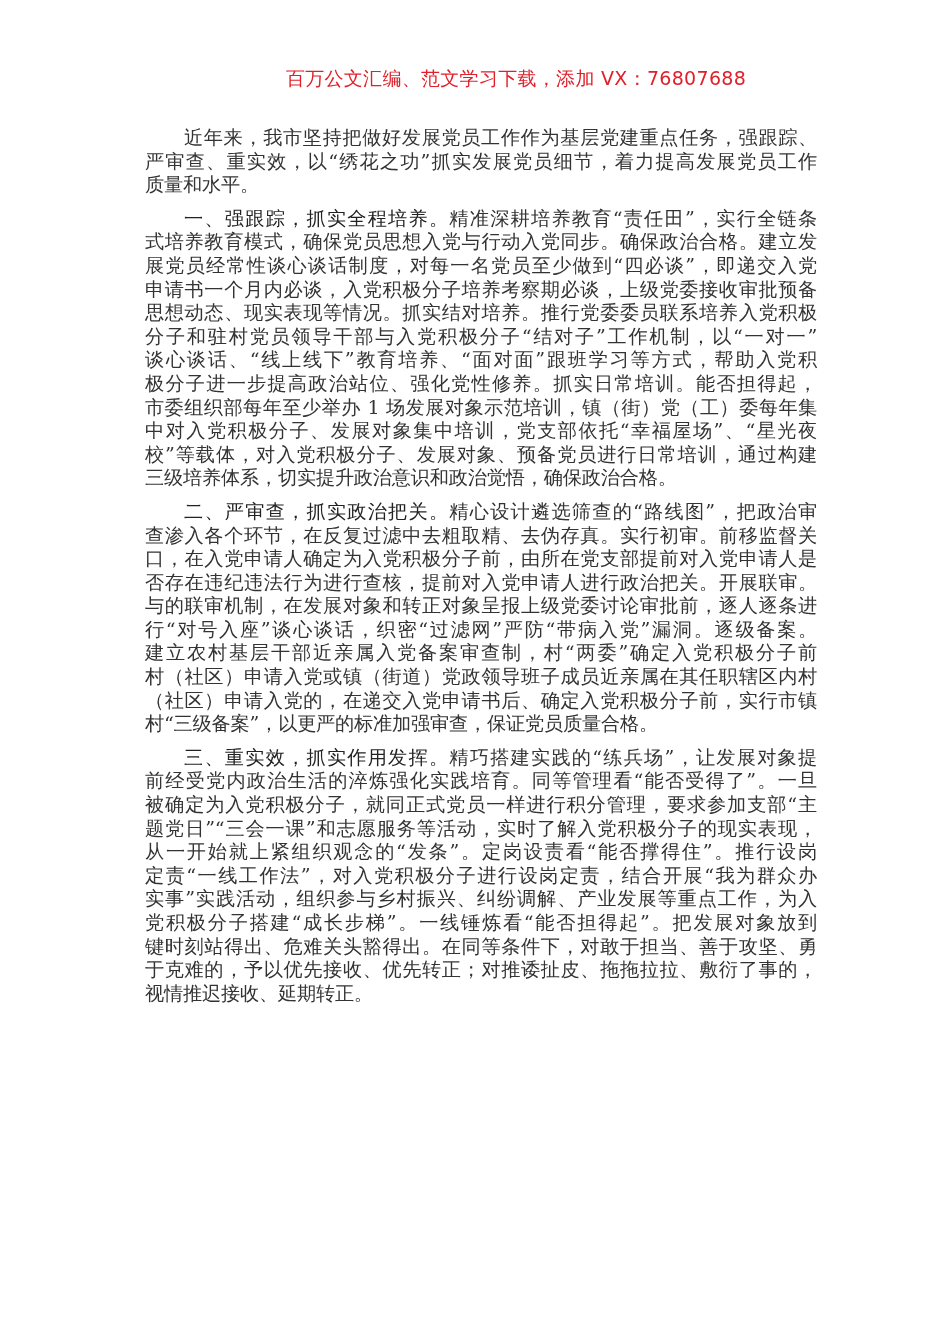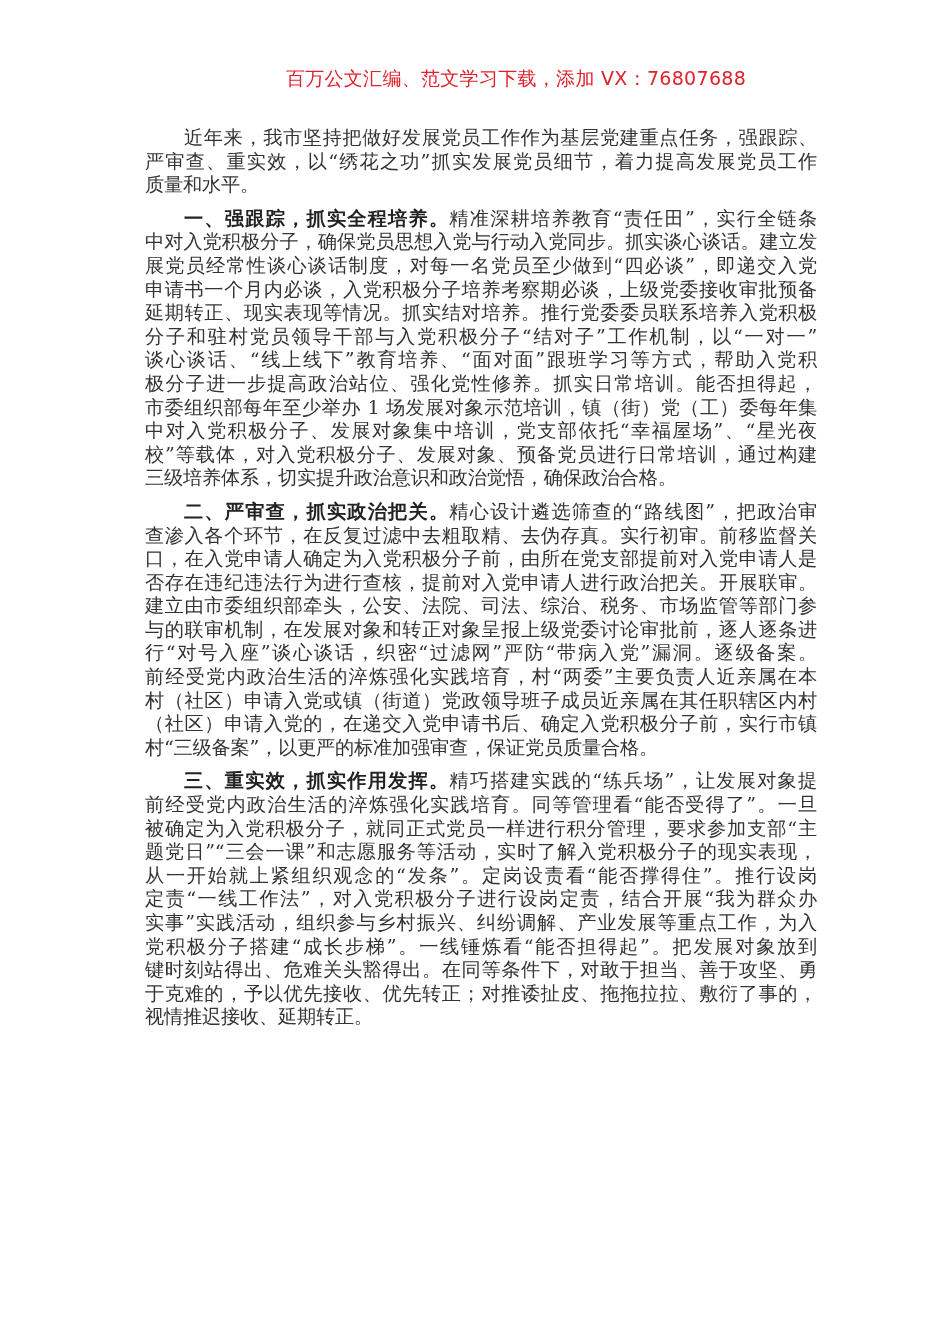--- a/index.html
+++ b/index.html
@@ -3,59 +3,58 @@
 <meta charset="utf-8">
 <style>
   html, body { margin: 0; padding: 0; background: #ffffff; }
   body { width: 950px; height: 1344px; position: relative; overflow: hidden; font-family: "DejaVu Serif", "Liberation Serif", serif; }
   .header { position: absolute; top: 66px; left: 0; width: 950px; text-align: center; color: #e0202a; font-family: "DejaVu Sans", "Liberation Sans", sans-serif; font-size: 19px; letter-spacing: 0.3px; margin-left: 41px; }
   .doc { position: absolute; left: 145px; top: 126px; width: 672px; color: #333333; }
   .para { margin: 0 0 10px 0; }
   .line { display: block; height: 23.6px; line-height: 23.6px; font-size: 19.2px; white-space: nowrap; text-align: justify; text-align-last: justify; letter-spacing: -0.2px; }
   .line.last { text-align-last: left; }
   .indent { padding-left: 39px; }
-  .bold { font-weight: bold; color: #222222; }
+  .bold { font-weight: normal; color: #222222; }
 </style>
 </head>
 <body>
 
 <div class="header">百万公文汇编、范文学习下载，添加 VX：76807688</div>
 
 <div class="doc">
 
   <div class="para">
     <span class="line indent">近年来，我市坚持把做好发展党员工作作为基层党建重点任务，强跟踪、</span>
     <span class="line">严审查、重实效，以“绣花之功”抓实发展党员细节，着力提高发展党员工作</span>
     <span class="line last">质量和水平。</span>
   </div>
 
   <div class="para">
     <span class="line indent"><span class="bold">一、强跟踪，抓实全程培养。</span><span>精准深耕培养教育“责任田”，实行全链条</span></span>
-    <span class="line">中对入党积极分子，确保党员思想入党与行动入党同步。抓实谈心谈话。建立发</span>
+    <span class="line">式培养教育模式，确保党员思想入党与行动入党同步。确保政治合格。建立发</span>
     <span class="line">展党员经常性谈心谈话制度，对每一名党员至少做到“四必谈”，即递交入党</span>
     <span class="line">申请书一个月内必谈，入党积极分子培养考察期必谈，上级党委接收审批预备</span>
-    <span class="line">延期转正、现实表现等情况。抓实结对培养。推行党委委员联系培养入党积极</span>
+    <span class="line">思想动态、现实表现等情况。抓实结对培养。推行党委委员联系培养入党积极</span>
     <span class="line">分子和驻村党员领导干部与入党积极分子“结对子”工作机制，以“一对一”</span>
     <span class="line">谈心谈话、“线上线下”教育培养、“面对面”跟班学习等方式，帮助入党积</span>
     <span class="line">极分子进一步提高政治站位、强化党性修养。抓实日常培训。能否担得起，</span>
     <span class="line">市委组织部每年至少举办 1 场发展对象示范培训，镇（街）党（工）委每年集</span>
     <span class="line">中对入党积极分子、发展对象集中培训，党支部依托“幸福屋场”、“星光夜</span>
     <span class="line">校”等载体，对入党积极分子、发展对象、预备党员进行日常培训，通过构建</span>
     <span class="line last">三级培养体系，切实提升政治意识和政治觉悟，确保政治合格。</span>
   </div>
 
   <div class="para">
     <span class="line indent"><span class="bold">二、严审查，抓实政治把关。</span><span>精心设计遴选筛查的“路线图”，把政治审</span></span>
     <span class="line">查渗入各个环节，在反复过滤中去粗取精、去伪存真。实行初审。前移监督关</span>
     <span class="line">口，在入党申请人确定为入党积极分子前，由所在党支部提前对入党申请人是</span>
     <span class="line">否存在违纪违法行为进行查核，提前对入党申请人进行政治把关。开展联审。</span>
-    <span class="line">建立由市委组织部牵头，公安、法院、司法、综治、税务、市场监管等部门参</span>
     <span class="line">与的联审机制，在发展对象和转正对象呈报上级党委讨论审批前，逐人逐条进</span>
     <span class="line">行“对号入座”谈心谈话，织密“过滤网”严防“带病入党”漏洞。逐级备案。</span>
-    <span class="line">前经受党内政治生活的淬炼强化实践培育，村“两委”主要负责人近亲属在本</span>
+    <span class="line">建立农村基层干部近亲属入党备案审查制，村“两委”确定入党积极分子前</span>
     <span class="line">村（社区）申请入党或镇（街道）党政领导班子成员近亲属在其任职辖区内村</span>
     <span class="line">（社区）申请入党的，在递交入党申请书后、确定入党积极分子前，实行市镇</span>
     <span class="line last">村“三级备案”，以更严的标准加强审查，保证党员质量合格。</span>
   </div>
 
   <div class="para">
     <span class="line indent"><span class="bold">三、重实效，抓实作用发挥。</span><span>精巧搭建实践的“练兵场”，让发展对象提</span></span>
     <span class="line">前经受党内政治生活的淬炼强化实践培育。同等管理看“能否受得了”。一旦</span>
     <span class="line">被确定为入党积极分子，就同正式党员一样进行积分管理，要求参加支部“主</span>
     <span class="line">题党日”“三会一课”和志愿服务等活动，实时了解入党积极分子的现实表现，</span>

